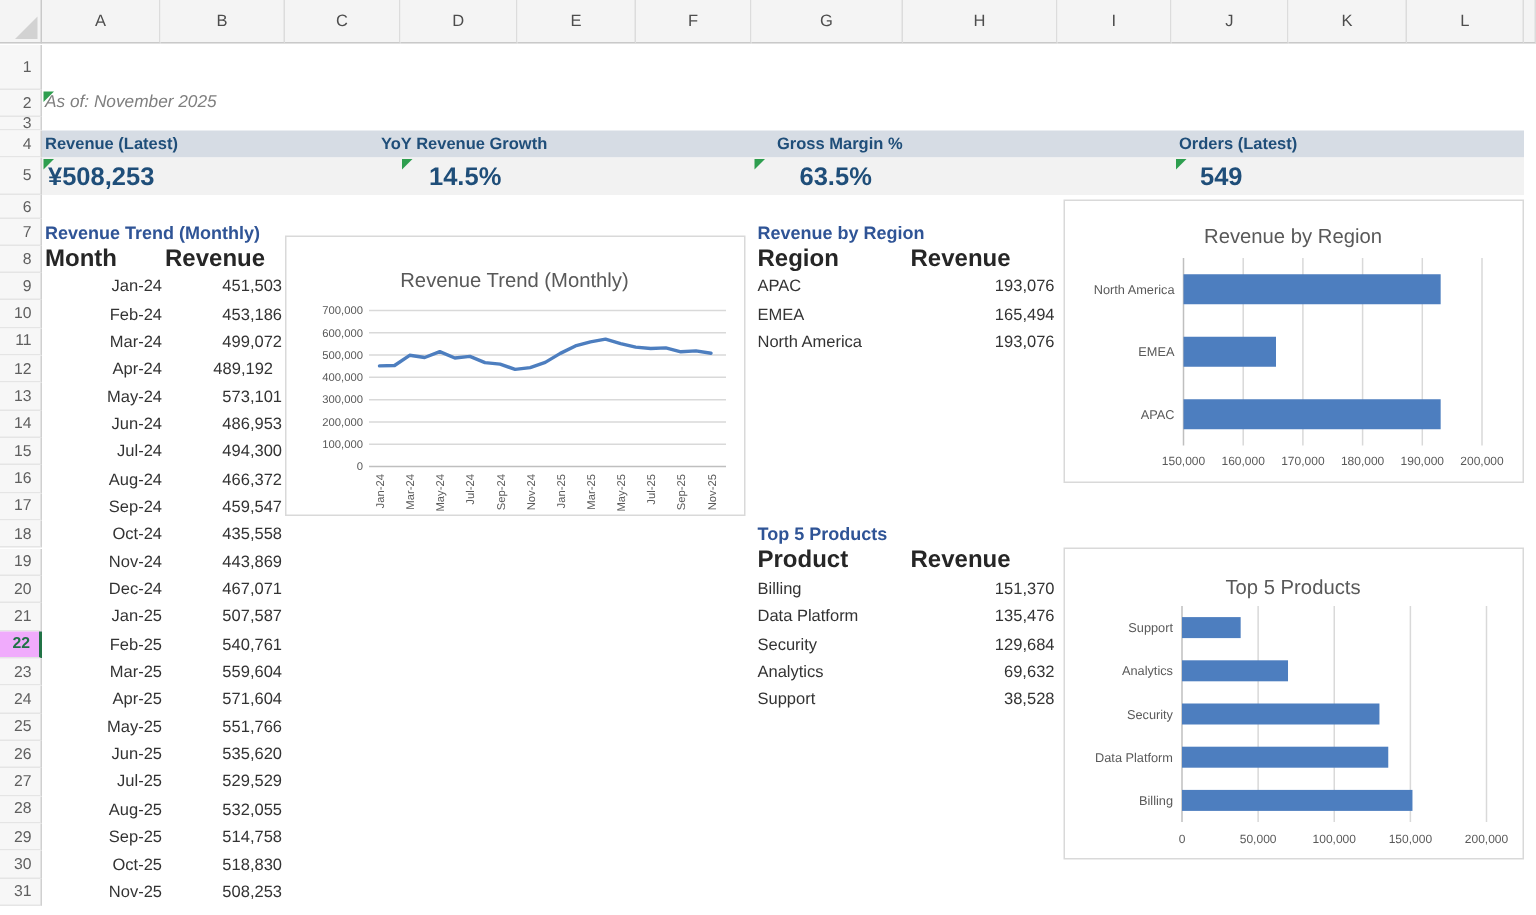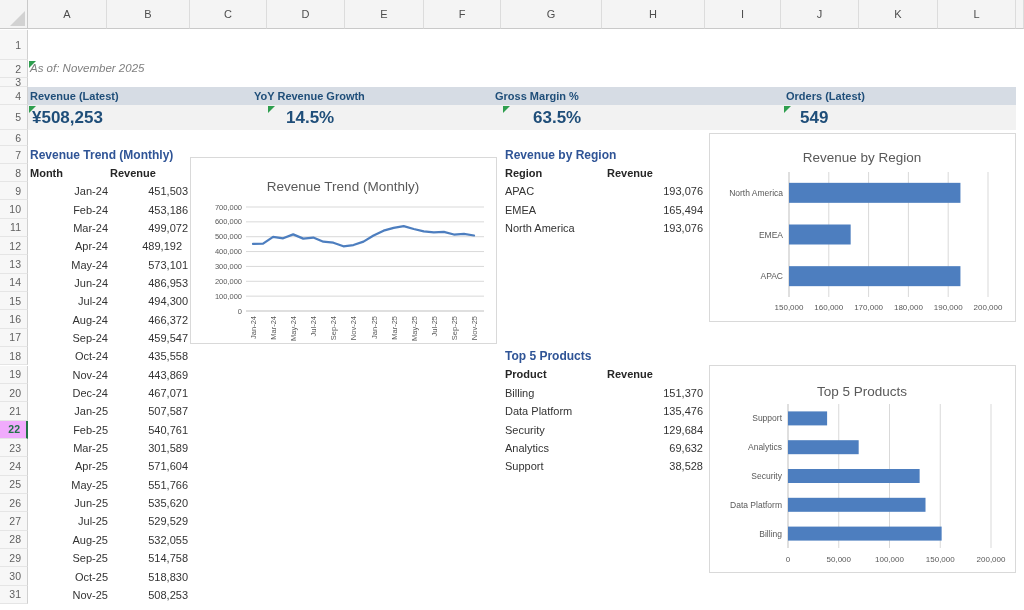--- a/index.html
+++ b/index.html
@@ -20,21 +20,21 @@
   .abs{position:absolute;box-sizing:border-box;white-space:nowrap;}
   .page-title{font-size:20px;font-weight:bold;color:#1f3864;}
   .page-sub{font-size:11.5px;font-style:italic;color:#7f7f7f;}
   .band{position:absolute;left:28px;width:988px;}
   .band.b4{background:#d6dce4;}
   .band.b5{background:#f2f2f2;}
   .kpi-label{font-size:11px;font-weight:bold;color:#1f4e79;line-height:18px;}
   .kpi-value{font-size:17px;font-weight:bold;color:#1f4e79;line-height:25px;}
   .note{position:absolute;width:0;height:0;border-top:7px solid #2e9e4f;border-right:7px solid transparent;}
   .sectitle{font-size:12px;font-weight:bold;color:#2f5496;line-height:18px;}
-  .thead{font-size:11px;font-weight:bold;color:#262626;line-height:18px;}
+  .thead{font-size:16px;font-weight:bold;color:#262626;line-height:18px;}
   .tcell{font-size:11px;color:#333;display:flex;align-items:center;}
   .tcell.r{justify-content:flex-end;}
   .chartbox{position:absolute;background:#fff;border:1px solid #d9d9d9;box-sizing:border-box;}
   .chartbox svg{display:block;}
 </style>
 </head>
 <body>
 
 <div id="stage">
 
@@ -95,21 +95,21 @@
 
   <div class="band b4" style="top:87px;height:18px;"></div>
   <div class="band b5" style="top:105px;height:25px;"></div>
   <div id="kpis">
       <div class="abs kpi-label" style="left:30px;top:87px;height:18px;">Revenue (Latest)</div>
       <div class="abs kpi-value" style="left:32px;top:105px;height:25px;">¥508,253</div>
       <div class="note" style="left:29px;top:106px;"></div>
       <div class="abs kpi-label" style="left:254px;top:87px;height:18px;">YoY Revenue Growth</div>
       <div class="abs kpi-value" style="left:286px;top:105px;height:25px;">14.5%</div>
       <div class="note" style="left:268px;top:106px;"></div>
-      <div class="abs kpi-label" style="left:495px;top:87px;height:32px;">Gross Margin %</div>
+      <div class="abs kpi-label" style="left:518px;top:87px;height:32px;">Gross Margin %</div>
       <div class="abs kpi-value" style="left:533px;top:105px;height:25px;">63.5%</div>
       <div class="note" style="left:503px;top:106px;"></div>
       <div class="abs kpi-label" style="left:786px;top:87px;height:18px;">Orders (Latest)</div>
       <div class="abs kpi-value" style="left:800px;top:105px;height:25px;">549</div>
       <div class="note" style="left:784px;top:106px;"></div>
     </div>
 
   <div class="abs sectitle" style="left:30px;top:146px;">Revenue Trend (Monthly)</div>
   <div class="abs thead" style="left:30px;top:164px;">Month</div>
   <div class="abs thead" style="left:110px;top:164px;">Revenue</div>
@@ -136,21 +136,21 @@
       <div class="tcell r abs" style="left:108px;top:347.15px;width:80px;height:18.35px;">435,558</div>
       <div class="tcell r abs" style="left:28px;top:365.5px;width:80px;height:18.35px;">Nov-24</div>
       <div class="tcell r abs" style="left:108px;top:365.5px;width:80px;height:18.35px;">443,869</div>
       <div class="tcell r abs" style="left:28px;top:383.85px;width:80px;height:18.35px;">Dec-24</div>
       <div class="tcell r abs" style="left:108px;top:383.85px;width:80px;height:18.35px;">467,071</div>
       <div class="tcell r abs" style="left:28px;top:402.20000000000005px;width:80px;height:18.35px;">Jan-25</div>
       <div class="tcell r abs" style="left:108px;top:402.20000000000005px;width:80px;height:18.35px;">507,587</div>
       <div class="tcell r abs" style="left:28px;top:420.55px;width:80px;height:18.35px;">Feb-25</div>
       <div class="tcell r abs" style="left:108px;top:420.55px;width:80px;height:18.35px;">540,761</div>
       <div class="tcell r abs" style="left:28px;top:438.90000000000003px;width:80px;height:18.35px;">Mar-25</div>
-      <div class="tcell r abs" style="left:108px;top:438.90000000000003px;width:80px;height:18.35px;">301,589</div>
+      <div class="tcell r abs" style="left:108px;top:438.90000000000003px;width:80px;height:18.35px;">559,604</div>
       <div class="tcell r abs" style="left:28px;top:457.25px;width:80px;height:18.35px;">Apr-25</div>
       <div class="tcell r abs" style="left:108px;top:457.25px;width:80px;height:18.35px;">571,604</div>
       <div class="tcell r abs" style="left:28px;top:475.6px;width:80px;height:18.35px;">May-25</div>
       <div class="tcell r abs" style="left:108px;top:475.6px;width:80px;height:18.35px;">551,766</div>
       <div class="tcell r abs" style="left:28px;top:493.95000000000005px;width:80px;height:18.35px;">Jun-25</div>
       <div class="tcell r abs" style="left:108px;top:493.95000000000005px;width:80px;height:18.35px;">535,620</div>
       <div class="tcell r abs" style="left:28px;top:512.3px;width:80px;height:18.35px;">Jul-25</div>
       <div class="tcell r abs" style="left:108px;top:512.3px;width:80px;height:18.35px;">529,529</div>
       <div class="tcell r abs" style="left:28px;top:530.6500000000001px;width:80px;height:18.35px;">Aug-25</div>
       <div class="tcell r abs" style="left:108px;top:530.6500000000001px;width:80px;height:18.35px;">532,055</div>

